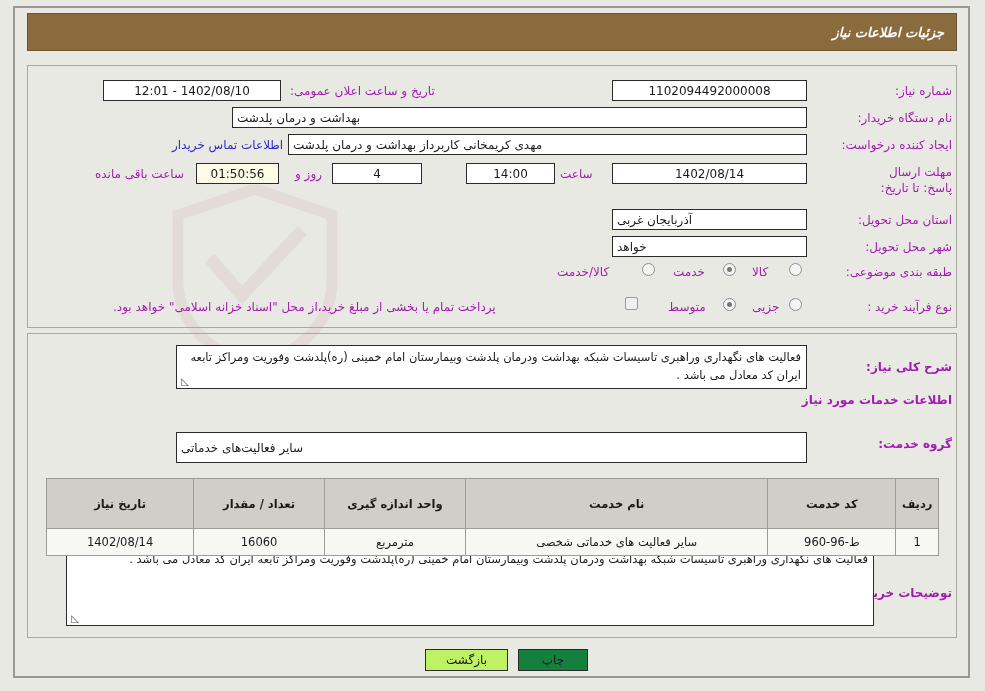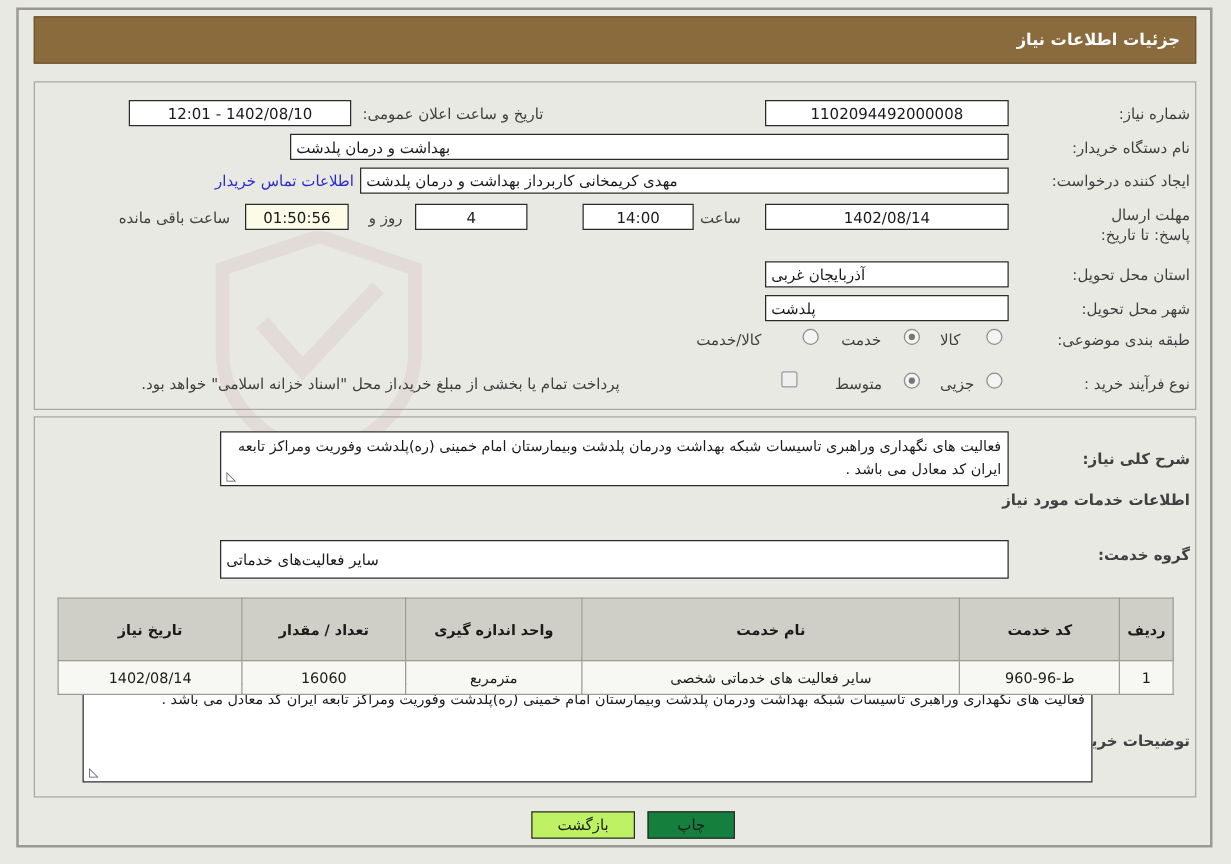--- a/index.html
+++ b/index.html
@@ -69,37 +69,38 @@
     display: flex;
     align-items: center;
     justify-content: flex-start;
     padding-right: 12px;
     z-index: 4;
   }
   .title-bar .title-text {
     color: #ffffff;
     font-size: 13px;
     font-weight: bold;
+    font-style: italic;
   }
 
   
   .panel {
     position: absolute;
     border: 1px solid #a9a9a0;
     background: transparent;
     box-sizing: border-box;
   }
   #panel-top    { left: 27px; top: 65px;  width: 930px; height: 263px; }
   #panel-mid    { left: 27px; top: 333px; width: 930px; height: 305px; }
 
   
   .lbl {
     position: absolute;
     font-size: 12px;
-    color: #404040;
+    color: #a21caf;
     text-align: right;
     white-space: nowrap;
   }
   .lbl.bold { font-weight: bold; }
   .box {
     position: absolute;
     border: 1px solid #2b2b2b;
     background: #ffffff;
     box-sizing: border-box;
     font-size: 12px;
@@ -255,21 +256,21 @@
     <div class="box center" style="left:466px; top:163px; width:89px; height:21px;">14:00</div>
     <div class="box center" style="left:332px; top:163px; width:90px; height:21px;">4</div>
     <div class="lbl" style="left:295px; top:167px;">روز و</div>
     <div class="box cream center" style="left:196px; top:163px; width:83px; height:21px;">01:50:56</div>
     <div class="lbl" style="left:95px; top:167px;">ساعت باقی مانده</div>
 
     <div class="lbl" style="right:33px; top:213px;">استان محل تحویل:</div>
     <div class="box right" style="left:612px; top:209px; width:195px; height:21px;">آذربایجان غربی</div>
 
     <div class="lbl" style="right:33px; top:240px;">شهر محل تحویل:</div>
-    <div class="box right" style="left:612px; top:236px; width:195px; height:21px;">پلدشت</div>
+    <div class="box right" style="left:612px; top:236px; width:195px; height:21px;">خواهد</div>
 
     <div class="lbl" style="right:33px; top:265px;">طبقه بندی موضوعی:</div>
     <div class="radio" style="left:789px; top:263px;"></div>
     <div class="lbl" style="left:752px; top:265px;">کالا</div>
     <div class="radio on" style="left:723px; top:263px;"></div>
     <div class="lbl" style="left:673px; top:265px;">خدمت</div>
     <div class="radio" style="left:642px; top:263px;"></div>
     <div class="lbl" style="left:557px; top:265px;">کالا/خدمت</div>
 
     <div class="lbl" style="right:33px; top:300px;">نوع فرآیند خرید :</div>

